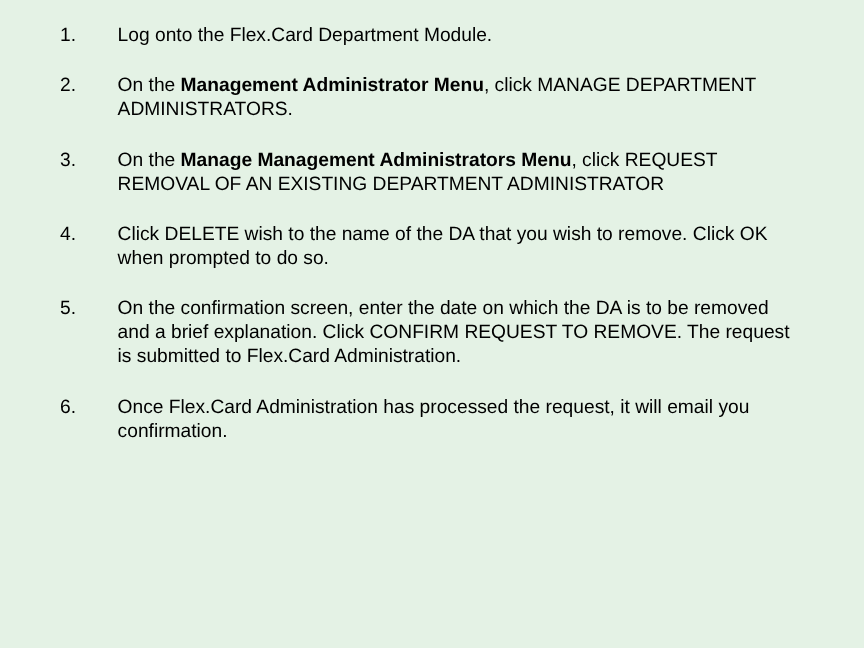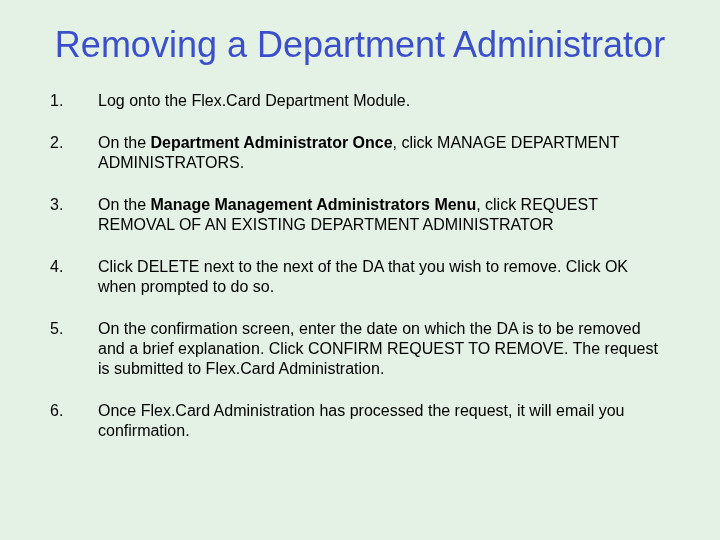--- a/index.html
+++ b/index.html
@@ -44,37 +44,36 @@
   }
   ol.steps > li .body {
     flex: 1 1 auto;
   }
   .b { font-weight: bold; }
 </style>
 </head>
 <body>
 
 <div class="slide">
-  <h1 class="title">Removing a Department Administrator</h1>
   <ol class="steps">
       <li>
         <span class="num">1.</span>
         <span class="body"><span>Log onto the Flex.Card Department Module.</span></span>
       </li>
       <li>
         <span class="num">2.</span>
-        <span class="body"><span>On the </span><span class="b">Department Administrator Once</span><span>, click MANAGE DEPARTMENT ADMINISTRATORS.</span></span>
+        <span class="body"><span>On the </span><span class="b">Management Administrator Menu</span><span>, click MANAGE DEPARTMENT ADMINISTRATORS.</span></span>
       </li>
       <li>
         <span class="num">3.</span>
         <span class="body"><span>On the </span><span class="b">Manage Management Administrators Menu</span><span>, click REQUEST REMOVAL OF AN EXISTING DEPARTMENT ADMINISTRATOR</span></span>
       </li>
       <li>
         <span class="num">4.</span>
-        <span class="body"><span>Click DELETE next to the next of the DA that you wish to remove.  Click OK when prompted to do so.</span></span>
+        <span class="body"><span>Click DELETE wish to the name of the DA that you wish to remove.  Click OK when prompted to do so.</span></span>
       </li>
       <li>
         <span class="num">5.</span>
         <span class="body"><span>On the confirmation screen, enter the date on which the DA is to be removed and a brief explanation.  Click CONFIRM REQUEST TO REMOVE.  The request is submitted to Flex.Card Administration.</span></span>
       </li>
       <li>
         <span class="num">6.</span>
         <span class="body"><span>Once Flex.Card Administration has processed the request, it will email you confirmation.</span></span>
       </li>
     </ol>

